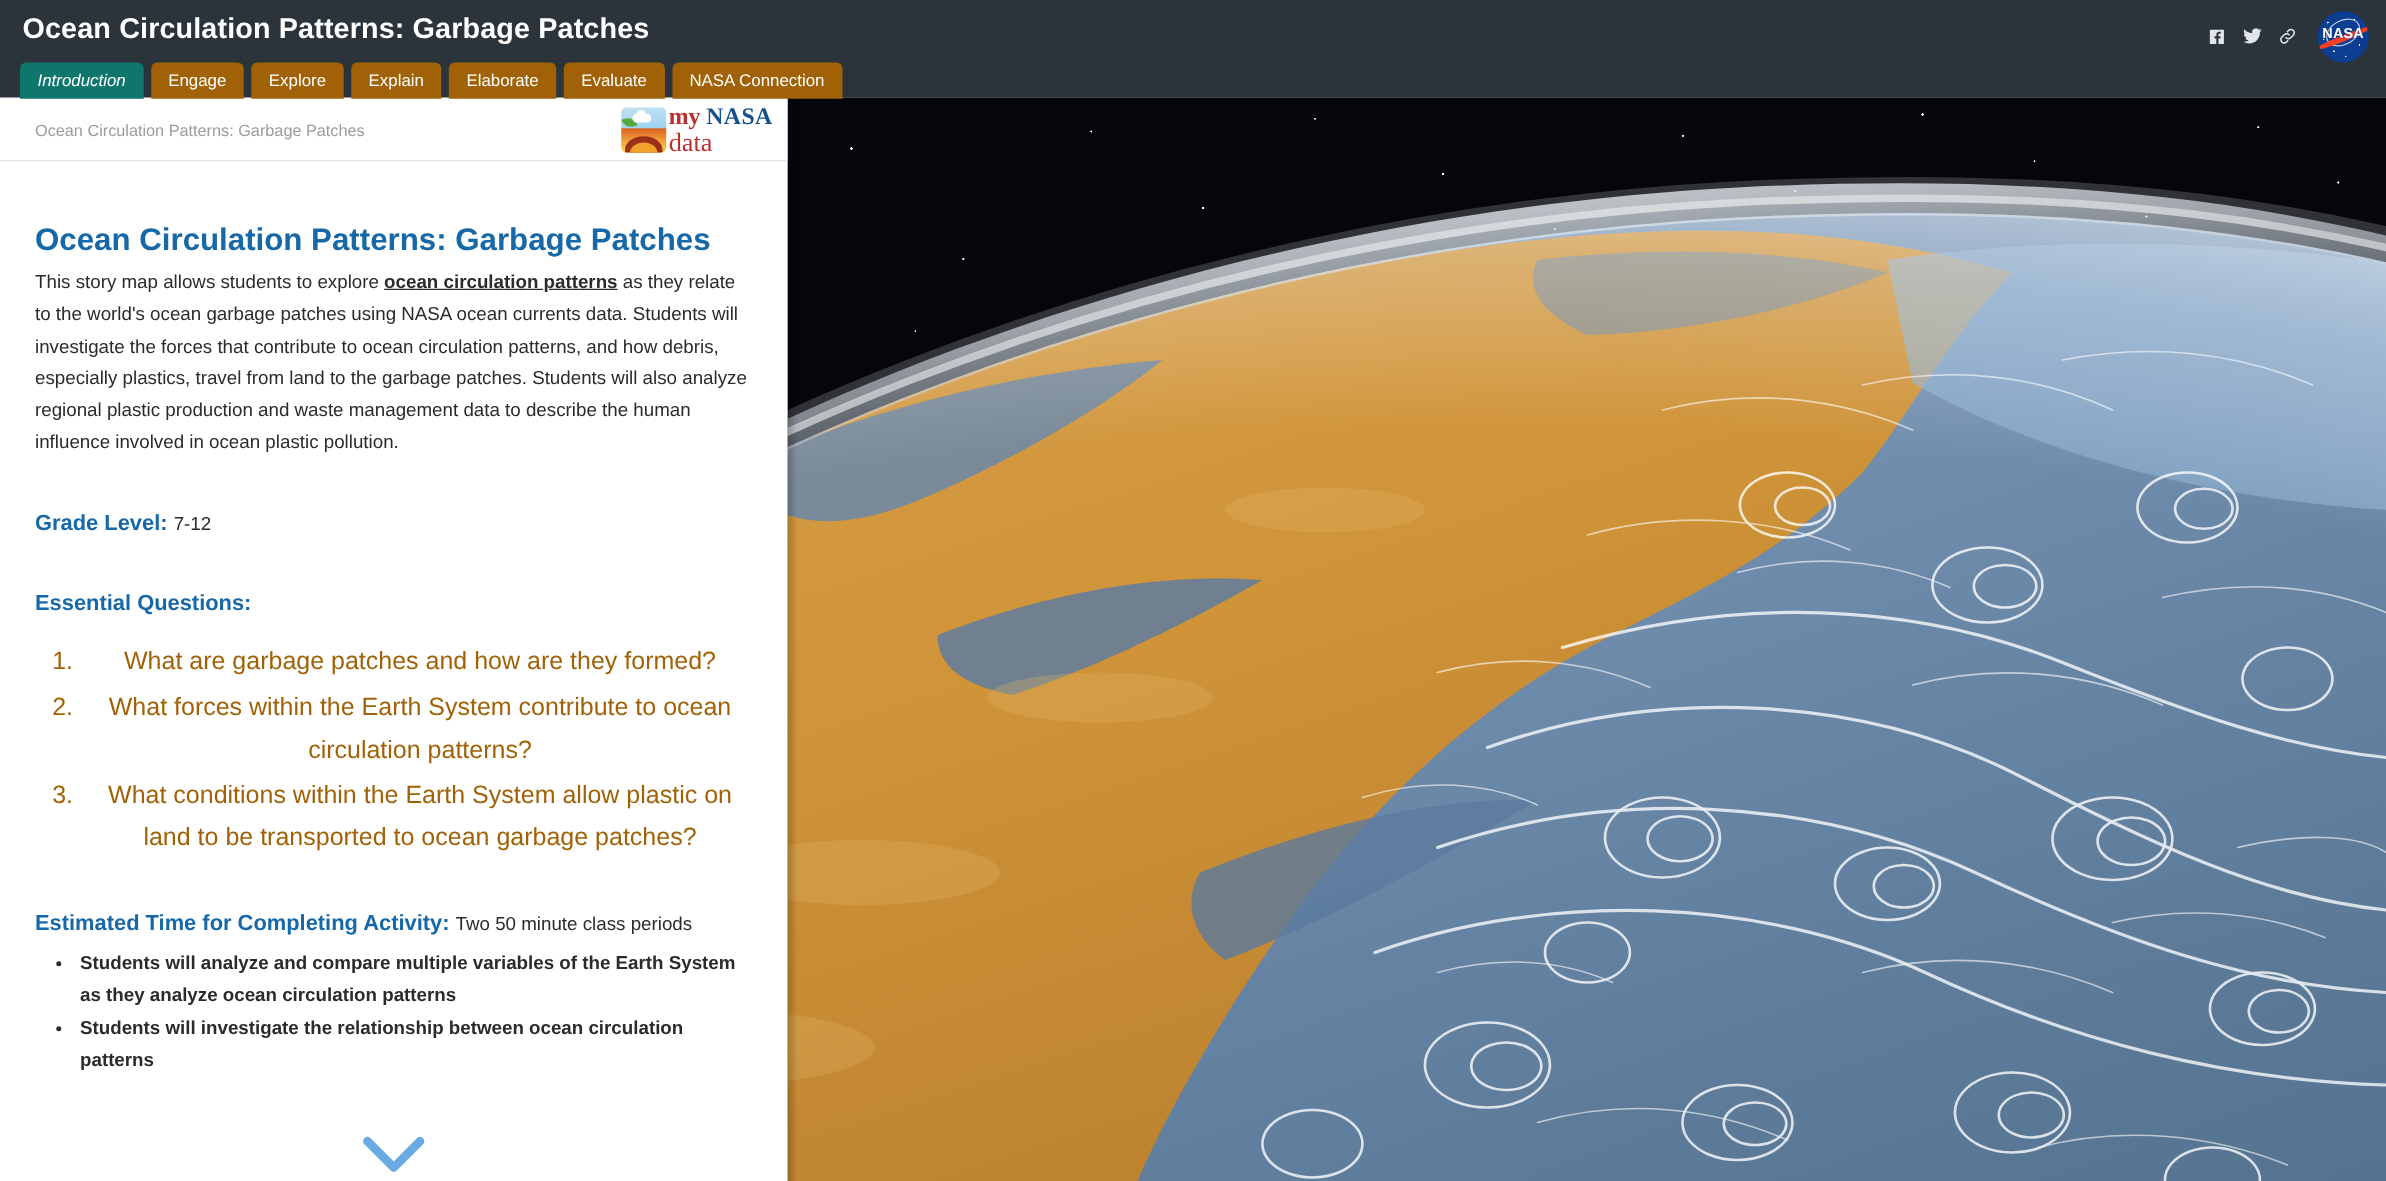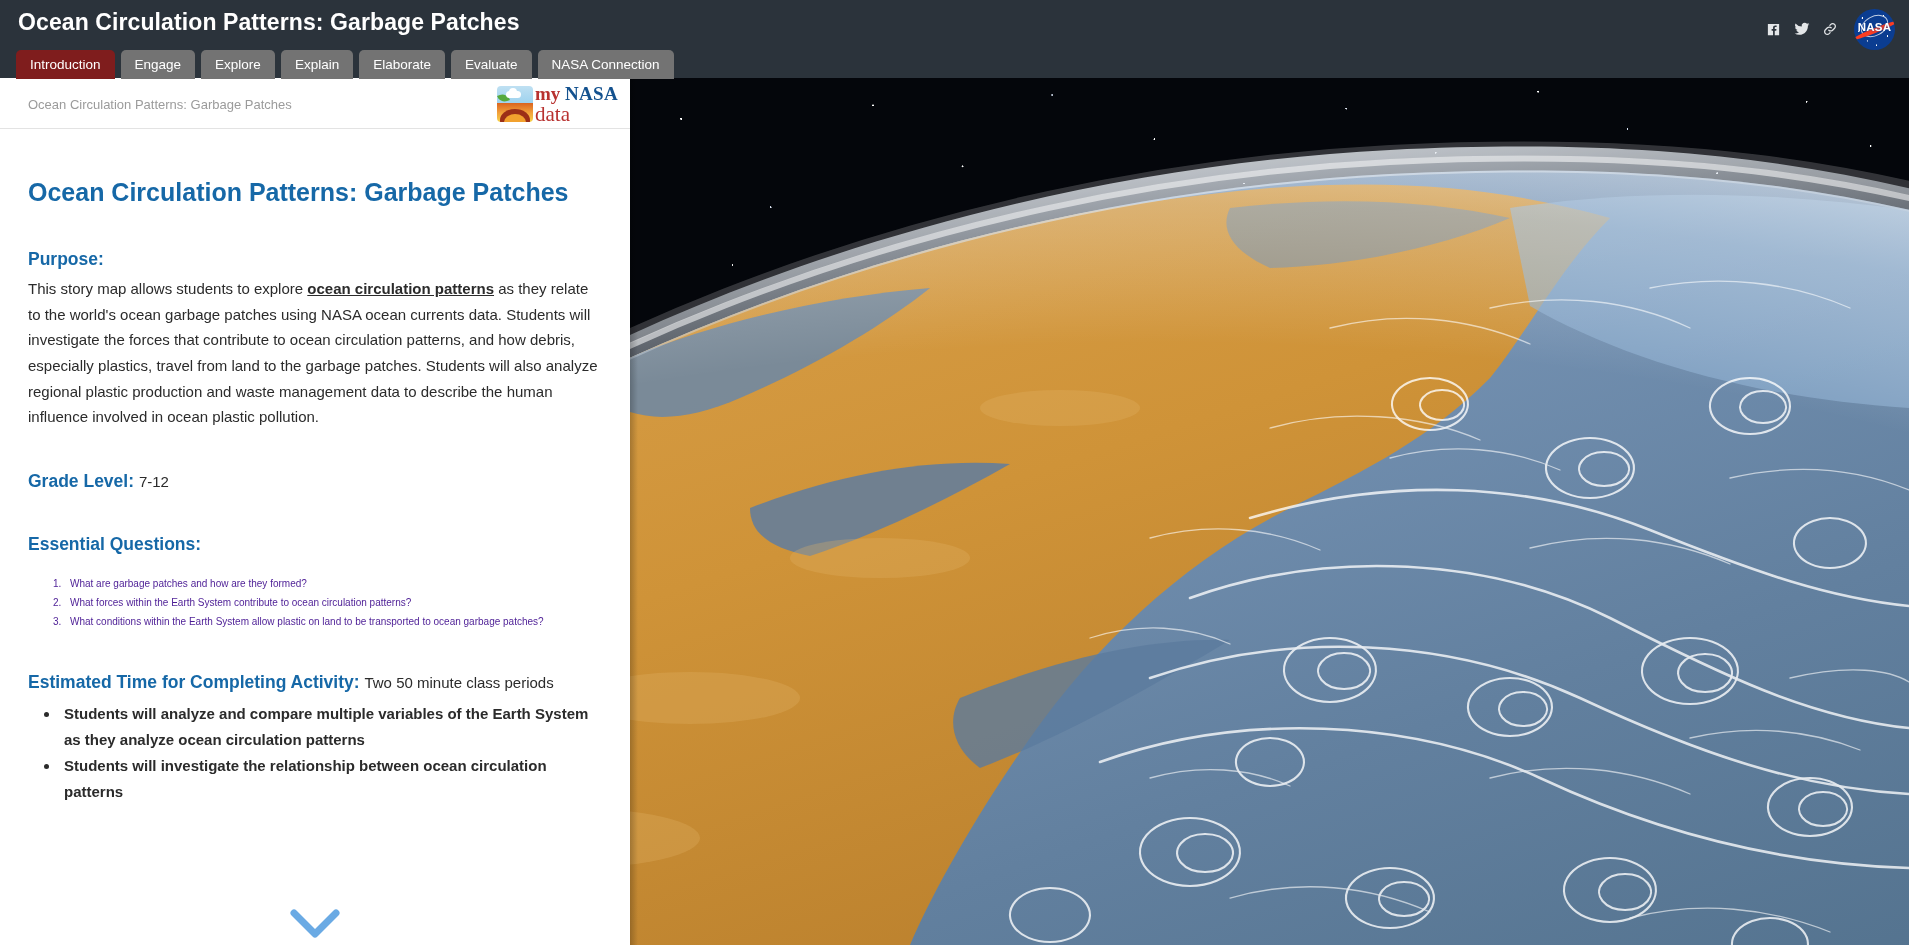--- a/index.html
+++ b/index.html
@@ -111,30 +111,30 @@
     top: 50px;
     left: 16px;
     display: flex;
     align-items: flex-end;
     gap: 6px;
     z-index: 50;
   }
   .tab {
     height: 29px;
     padding: 0 14px;
-    background: #737373;
+    background: #a16207;
     color: #ffffff;
     font-size: 13.5px;
     line-height: 29px;
     border-radius: 5px 5px 0 0;
     cursor: pointer;
     white-space: nowrap;
     user-select: none;
   }
-  .tab.active { background: #7f1d1d; }
+  .tab.active { background: #0f766e; font-style: italic; }
 
   
   .side-panel {
     position: absolute;
     top: 78px;
     left: 0;
     width: 630px;
     height: 867px;
     background: #ffffff;
     z-index: 30;
@@ -274,25 +274,26 @@
     line-height: 1.71;
     margin-top: 5px;
   }
   p.body-text b { font-weight: bold; text-decoration: underline; }
 
   ol.q-list {
     margin-top: 19px;
     padding-left: 36px;
   }
   ol.q-list li {
-    font-size: 10px;
-    color: #4c1d95;
+    font-size: 20px;
+    color: #a16207;
     line-height: 1.71;
     padding-left: 6px;
     margin-bottom: 2px;
+    text-align: center;
   }
 
   ul.task-list {
     margin-top: 7px;
     padding-left: 32px;
   }
   ul.task-list li {
     font-size: 15px;
     color: #2b2b2b;
     line-height: 1.71;
@@ -551,21 +552,20 @@
         </div>
         <div class="mnd-line2">data</div>
       </div>
     </div>
   </div>
 
   <div class="panel-body">
 
     <h1 class="doc-title">Ocean Circulation Patterns: Garbage Patches</h1>
 
-    <h2 class="section-head">Purpose:</h2>
     <p class="body-text">
       <span>This story map allows students to explore </span><b>ocean circulation patterns</b><span> as they relate to the world's ocean garbage patches using NASA ocean currents data. Students will investigate the forces that contribute to ocean circulation patterns, and how debris, especially plastics, travel from land to the garbage patches. Students will also analyze regional plastic production and waste management data to describe the human influence involved in ocean plastic pollution.</span>
     </p>
 
     <h2 class="inline-head">
       <span>Grade Level:</span>
       <span class="val">7-12</span>
     </h2>
 
     <h2 class="section-head">Essential Questions:</h2>

